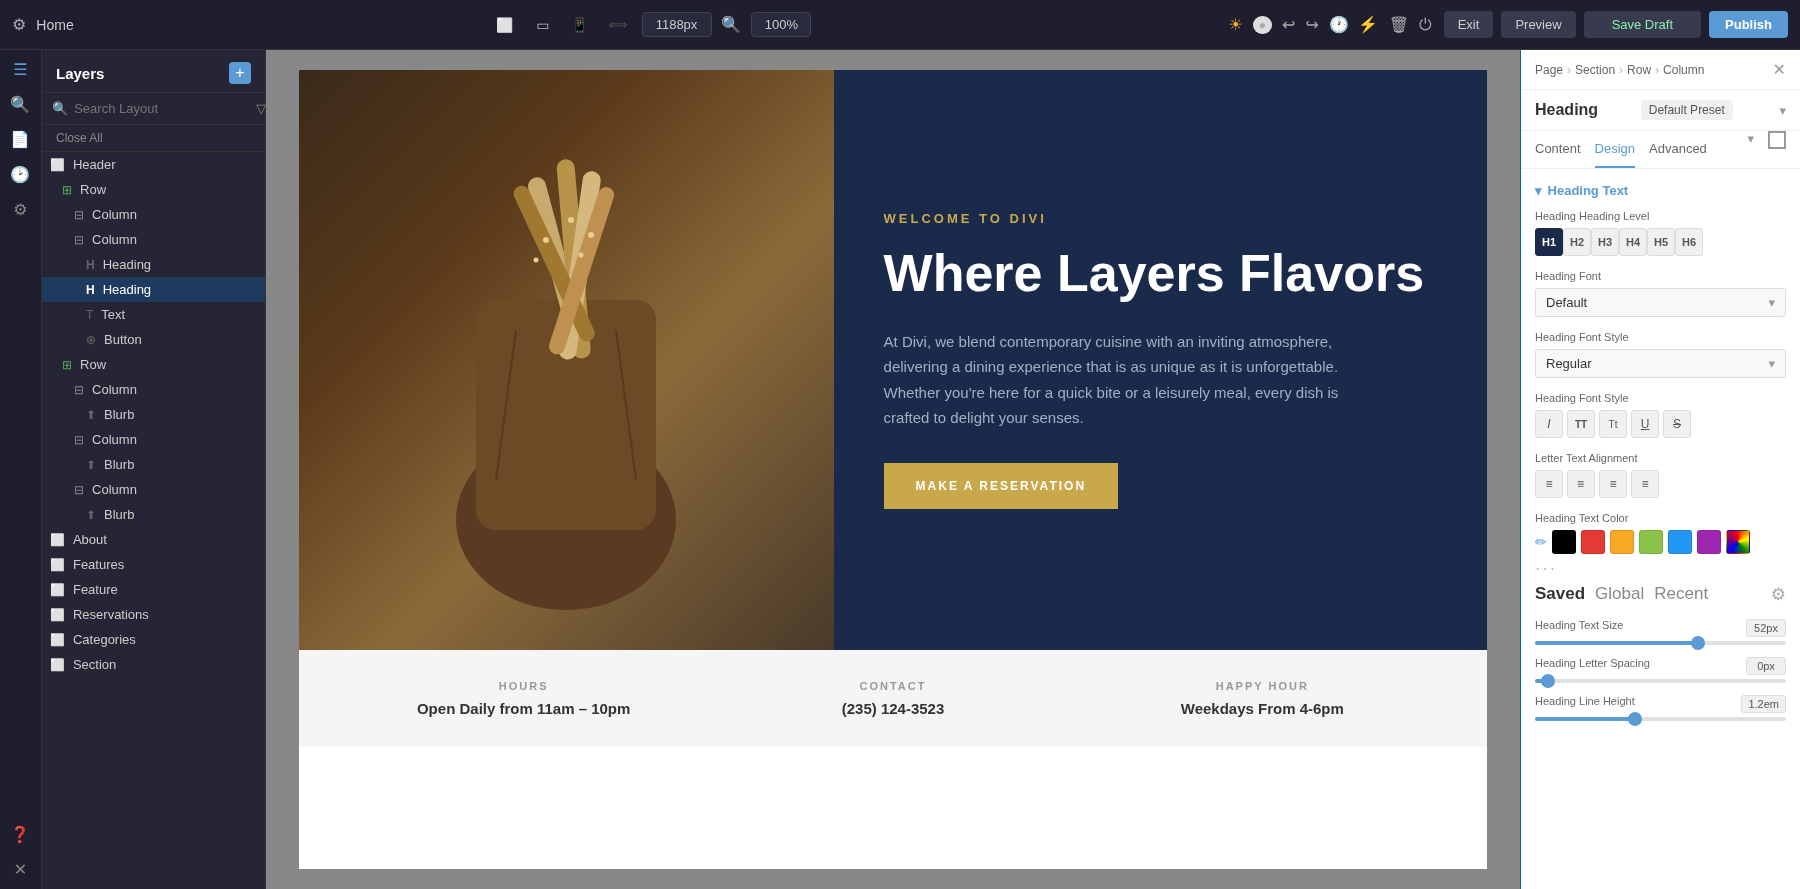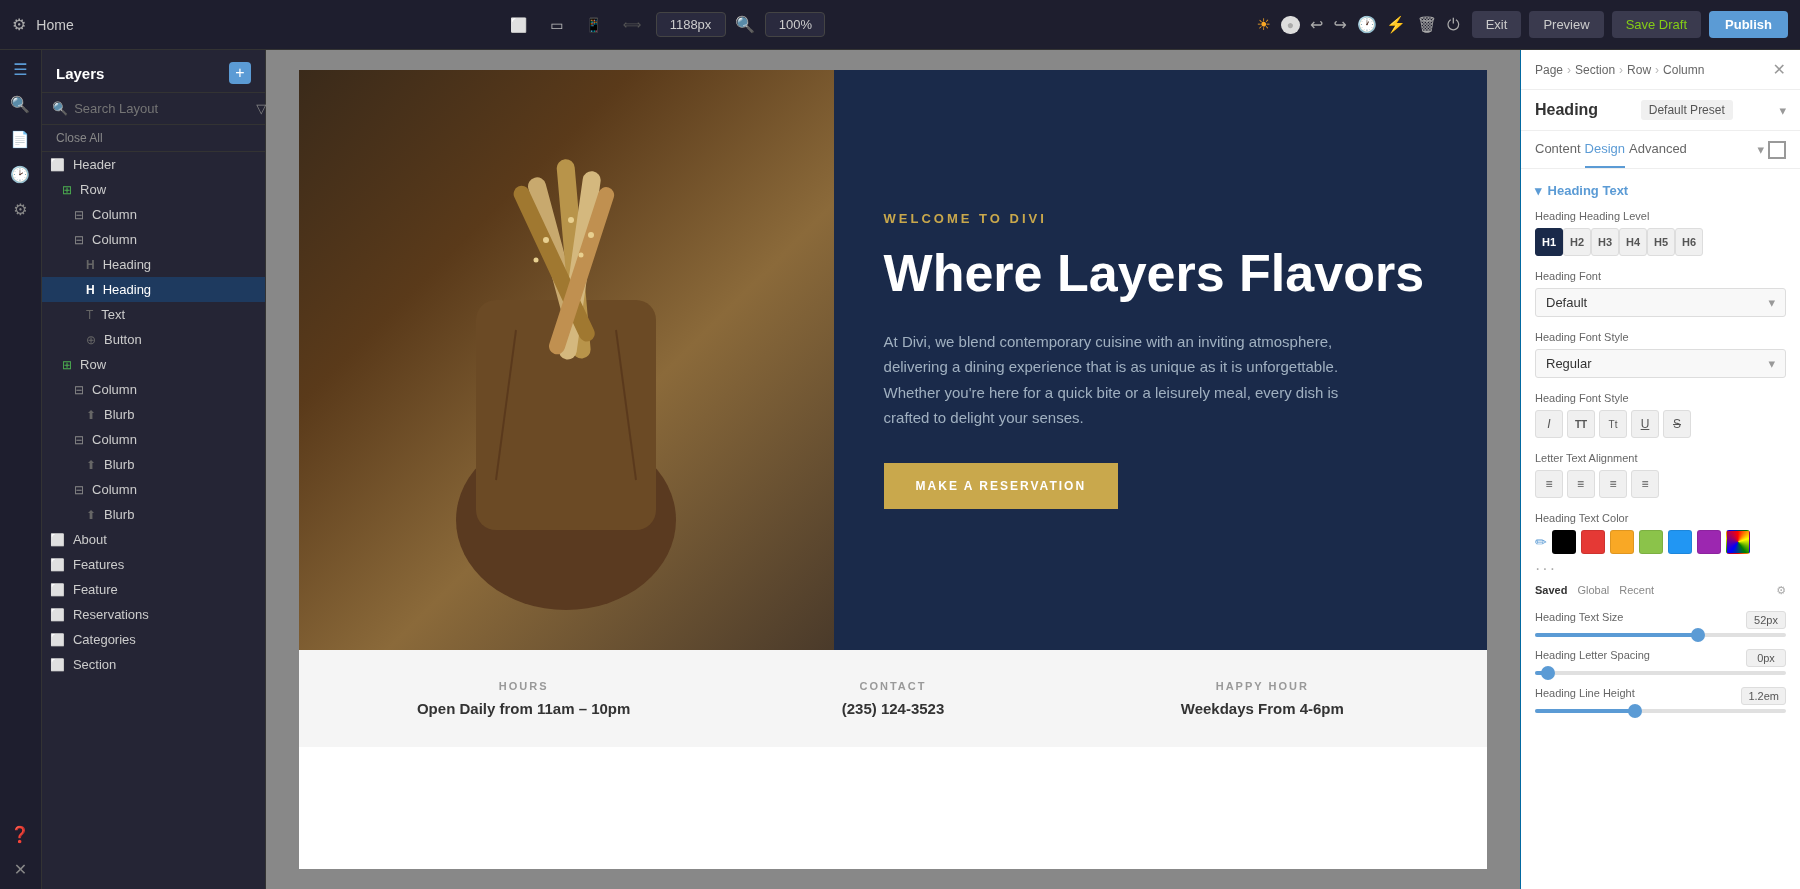--- a/index.html
+++ b/index.html
@@ -22,21 +22,21 @@
     .topbar-center { display: flex; align-items: center; gap: 10px; flex: 1; justify-content: center; }
     .device-btn { background: none; border: none; color: #bbb; font-size: 14px; cursor: pointer; padding: 4px 6px; }
     .device-btn.active { color: white; }
     .width-box { background: #2a2a3e; border: 1px solid #444; border-radius: 4px; color: #ccc; padding: 4px 8px; font-size: 13px; min-width: 70px; text-align: center; }
     .zoom-box { background: #2a2a3e; border: 1px solid #444; border-radius: 4px; color: #ccc; padding: 4px 10px; font-size: 13px; min-width: 60px; text-align: center; }
     .topbar-icons { display: flex; align-items: center; gap: 10px; }
     .topbar-icons span { color: #aaa; font-size: 16px; cursor: pointer; }
     .topbar-right { display: flex; align-items: center; gap: 8px; }
     .btn-exit { background: #3a3a4e; border: none; color: #ccc; padding: 6px 14px; border-radius: 4px; font-size: 13px; cursor: pointer; }
     .btn-preview { background: #3a3a4e; border: none; color: #ccc; padding: 6px 14px; border-radius: 4px; font-size: 13px; cursor: pointer; }
-    .btn-savedraft { background: #3a3a4e; border: none; color: #84cc16; padding: 6px 14px; border-radius: 4px; font-size: 13px; cursor: pointer; }
+    .btn-savedraft { background: #3a3a4e; border: none; color: #86efac; padding: 6px 28px; border-radius: 4px; font-size: 13px; cursor: pointer; }
     .btn-publish { background: #5b9bd5; border: none; color: white; padding: 6px 16px; border-radius: 4px; font-size: 13px; cursor: pointer; font-weight: 600; }
 
     
     .main-layout { display: flex; flex: 1; overflow: hidden; }
 
     
     .sidebar-icons {
       width: 42px;
       background: #1e1e2e;
       display: flex;
@@ -185,24 +185,24 @@
       align-items: center;
       justify-content: space-between;
       padding: 10px 14px;
       border-bottom: 1px solid #eee;
     }
     .panel-title { font-size: 16px; font-weight: 600; color: #333; }
     .panel-preset { font-size: 12px; color: #555; background: #f0f0f0; padding: 3px 8px; border-radius: 3px; cursor: pointer; }
     .panel-close { color: #999; cursor: pointer; font-size: 16px; }
     .panel-tabs {
       display: flex;
-      align-items: center;
+      align-items: flex-start;
       padding: 0 14px;
       border-bottom: 1px solid #eee;
-      gap: 4px;
+      gap: 14px;
     }
     .panel-tab { padding: 10px 0; color: #666; font-size: 13px; cursor: pointer; border-bottom: 2px solid transparent; }
     .panel-tab.active { color: #5b9bd5; border-bottom-color: #5b9bd5; }
     .panel-tab-arrow { margin-left: auto; color: #999; cursor: pointer; }
     .panel-tab-square { width: 18px; height: 18px; border: 2px solid #999; cursor: pointer; }
 
     .panel-body { overflow-y: auto; flex: 1; padding: 14px; }
 
     .section-header {
       display: flex;
@@ -277,21 +277,21 @@
 
     
     .color-row { display: flex; gap: 5px; align-items: center; flex-wrap: wrap; margin-bottom: 6px; }
     .color-swatch {
       width: 24px; height: 24px;
       border-radius: 3px;
       cursor: pointer;
       border: 1px solid rgba(0,0,0,0.1);
     }
     .color-pencil { color: #5b9bd5; font-size: 14px; cursor: pointer; }
-    .color-tabs-row { display: flex; gap: 10px; font-size: 11px; color: #888; margin-bottom: 10px; }
+    .color-tabs-row { display: flex; gap: 10px; font-size: 17px; color: #888; margin-bottom: 10px; }
     .color-tab { cursor: pointer; }
     .color-tab.active { color: #333; font-weight: 600; }
     .color-settings-icon { margin-left: auto; color: #aaa; cursor: pointer; }
 
     
     .slider-row { margin-bottom: 12px; }
     .slider-header { display: flex; justify-content: space-between; align-items: center; margin-bottom: 4px; }
     .slider-value { background: #f0f0f0; border: 1px solid #ddd; border-radius: 3px; padding: 2px 6px; font-size: 11px; color: #555; min-width: 40px; text-align: center; }
     .slider-track {
       width: 100%;

